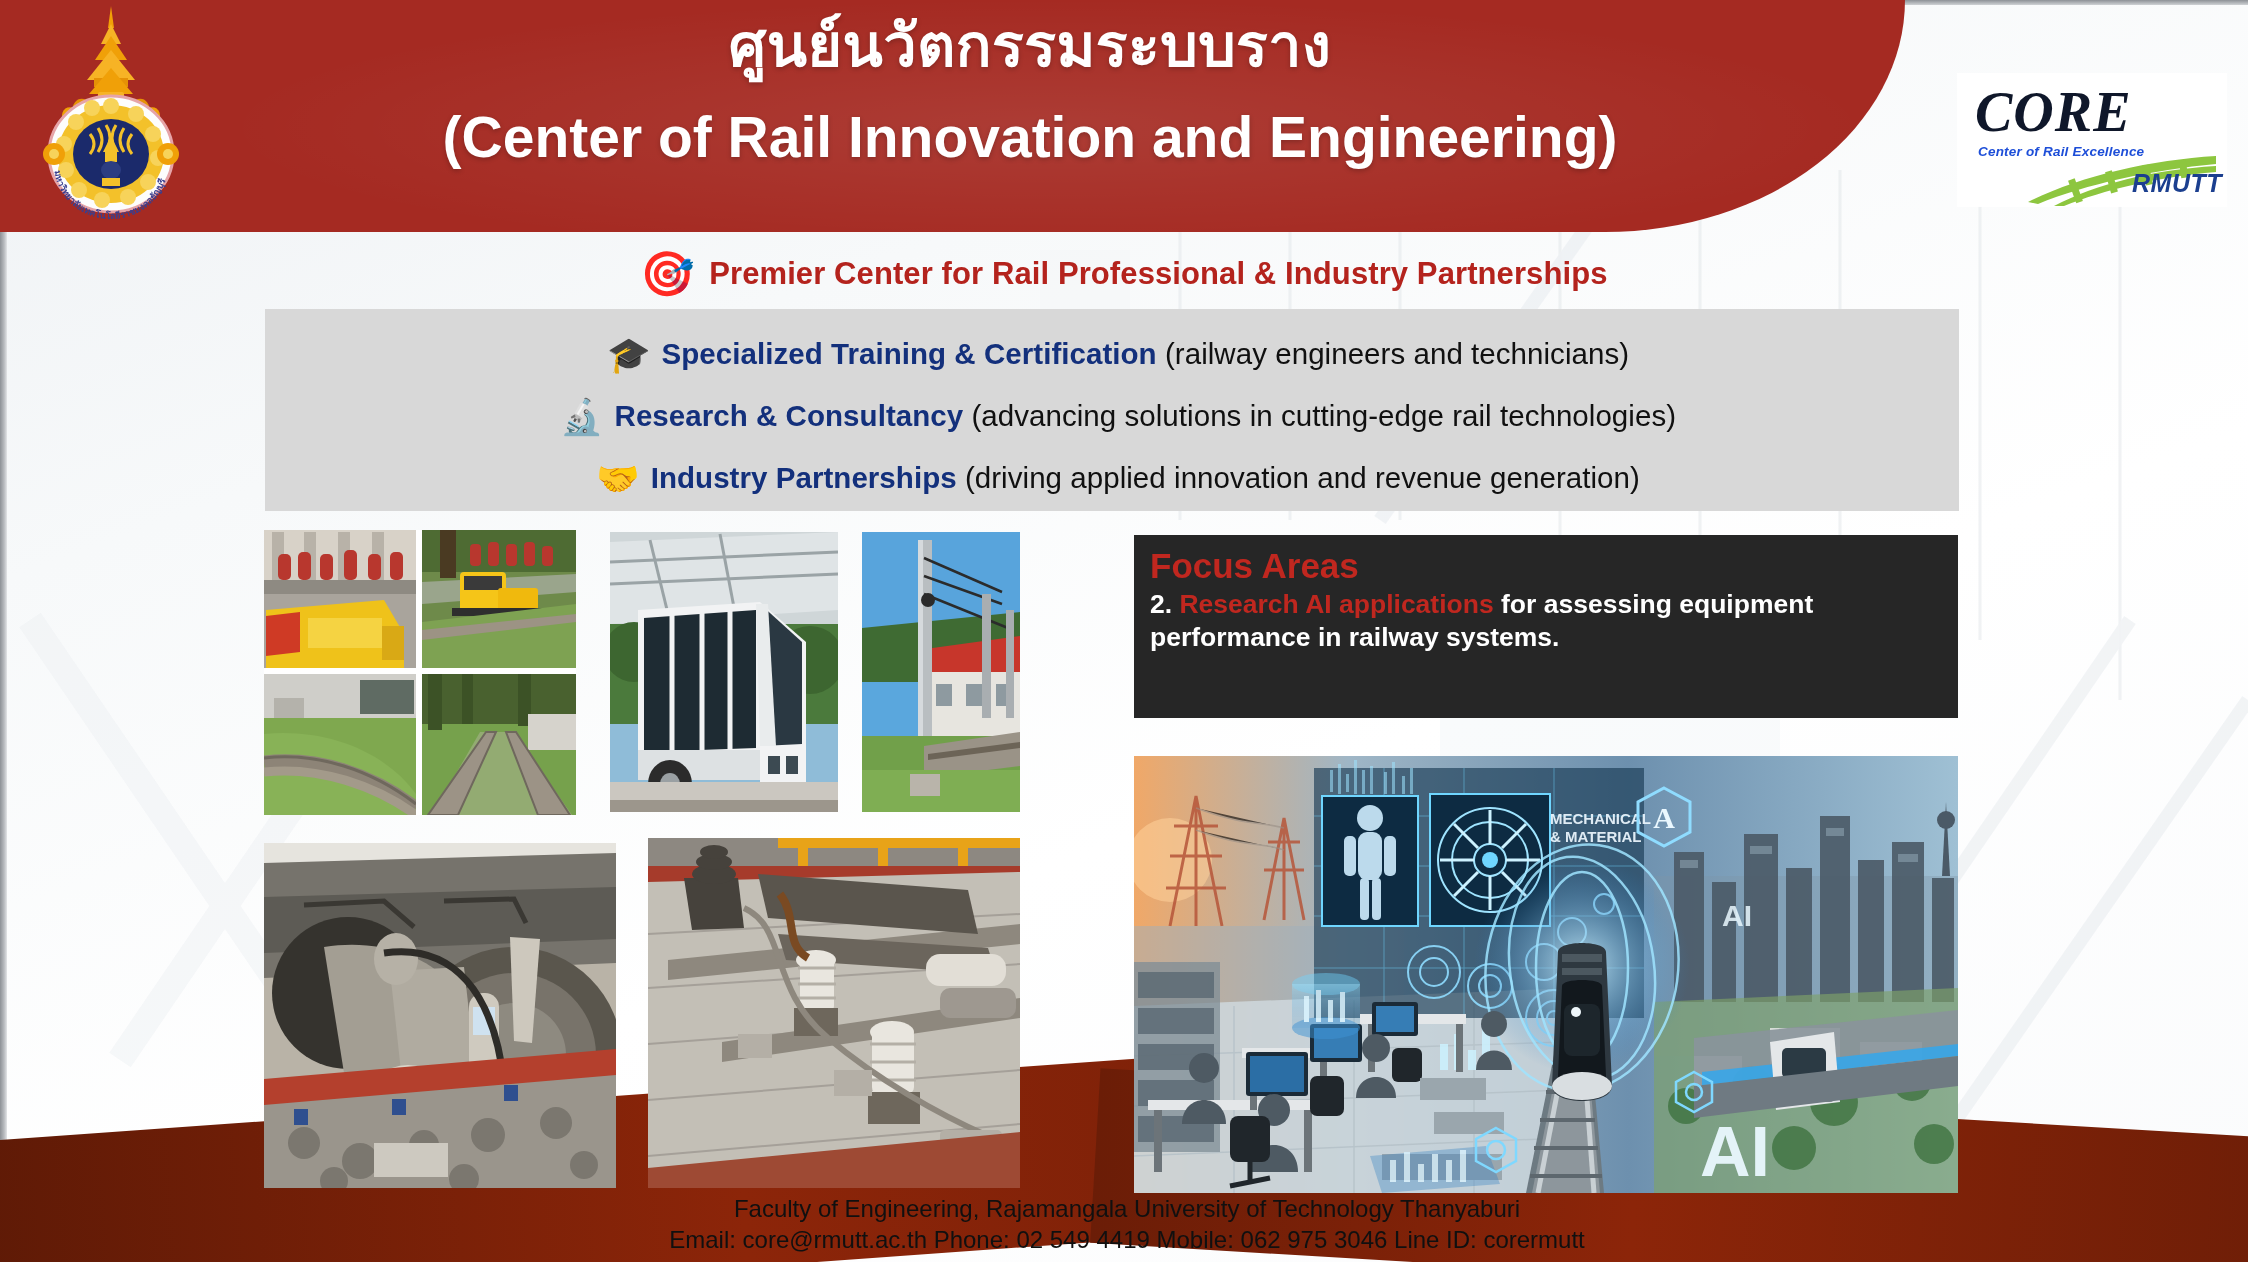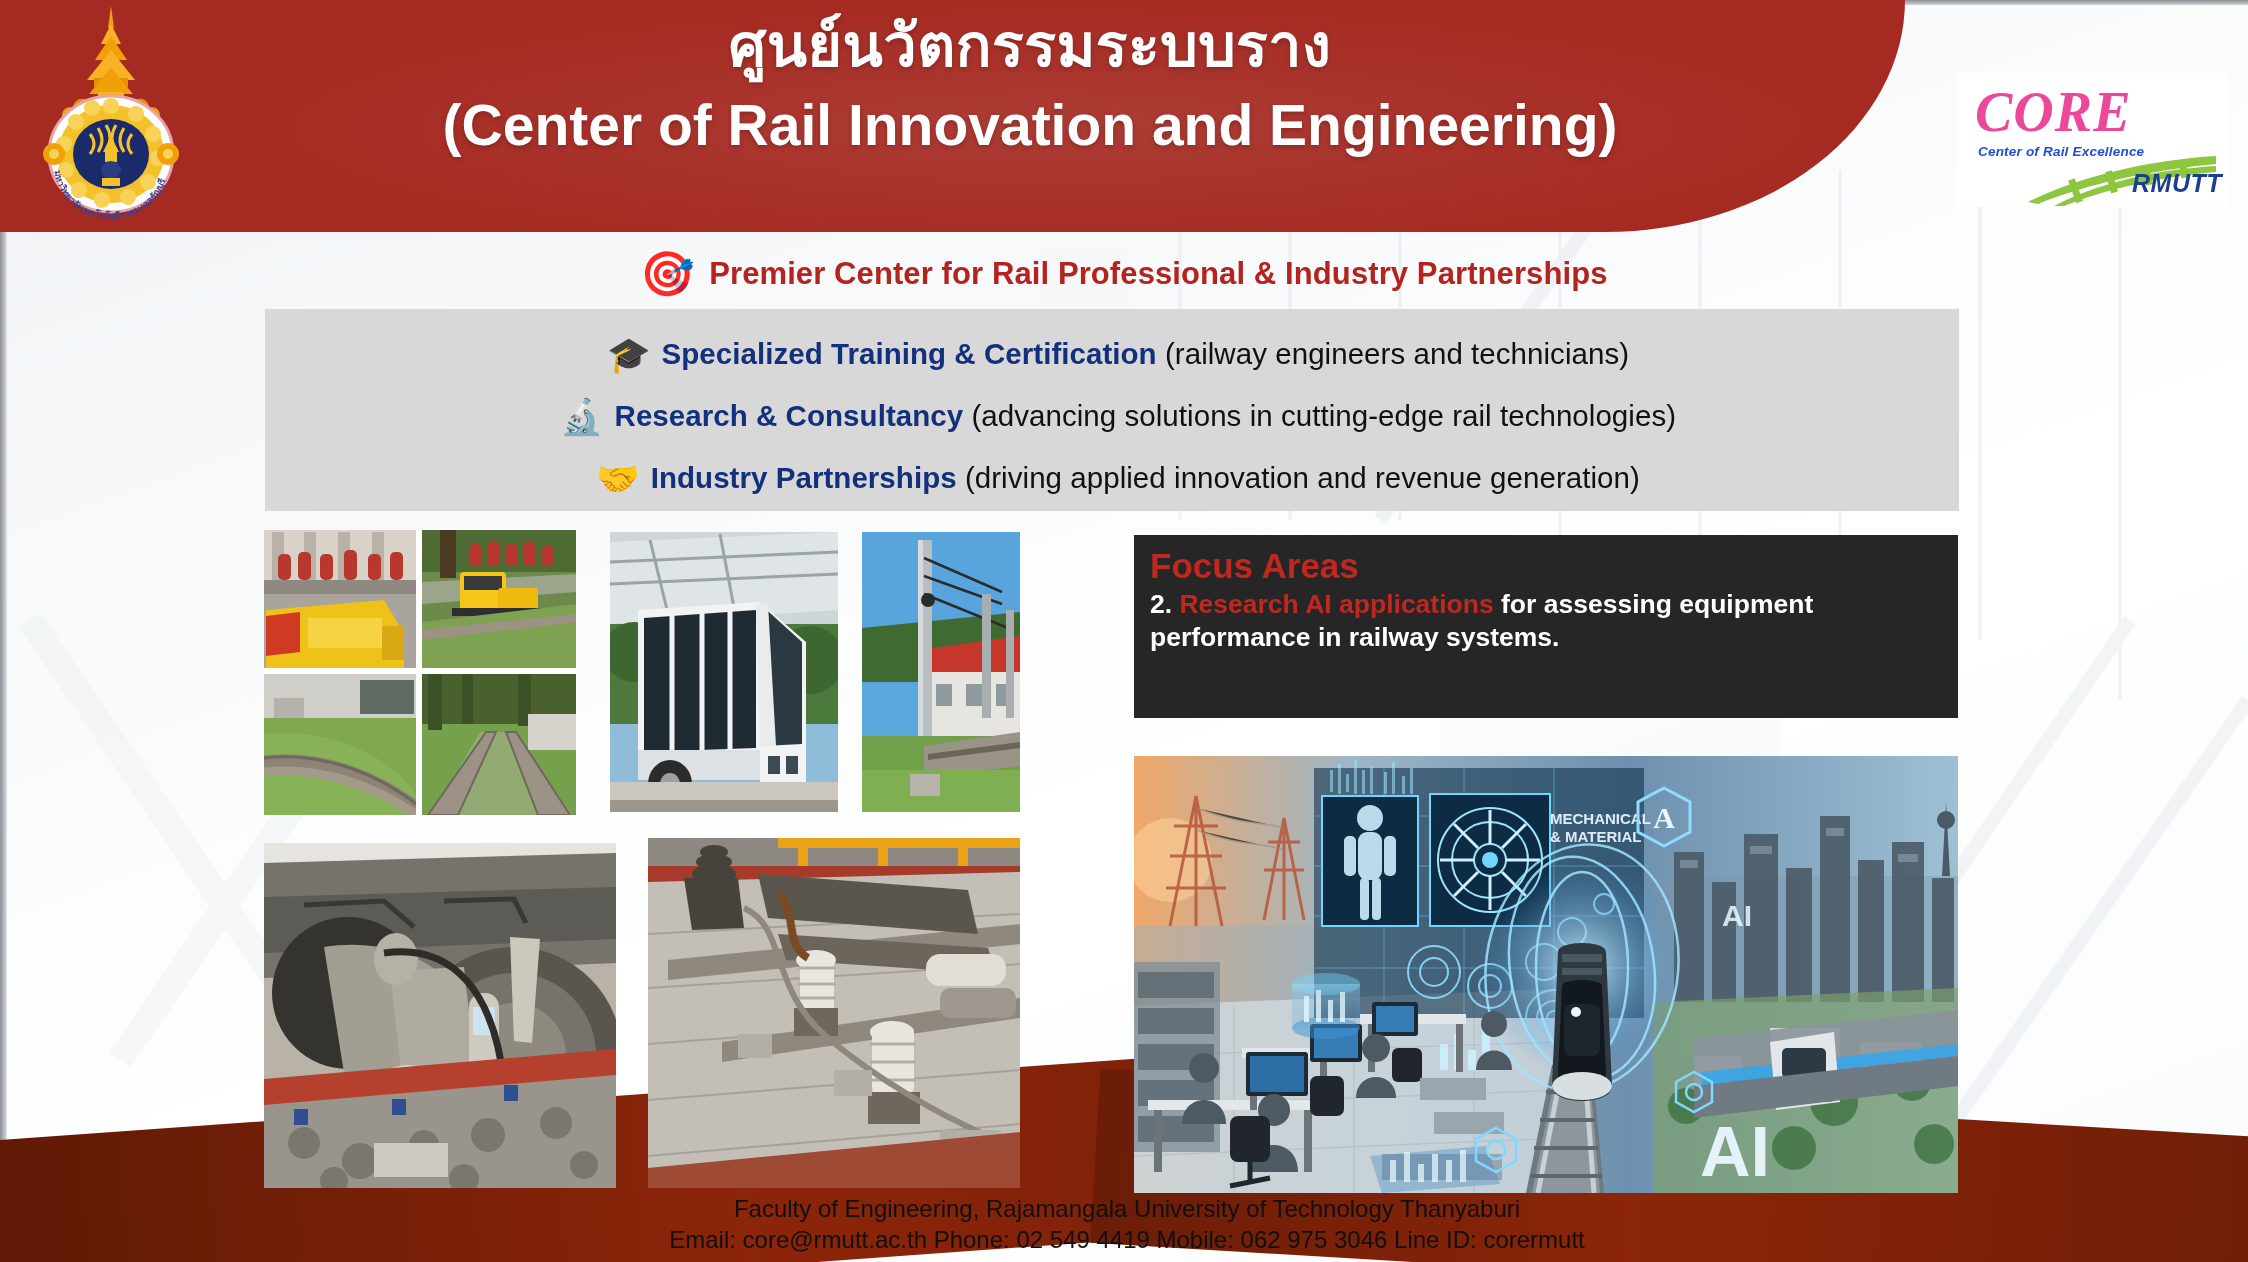--- a/index.html
+++ b/index.html
@@ -56,36 +56,36 @@
     position: absolute; left: 250px; top: 12px; width: 1560px;
     text-align: center; z-index: 6;
   }
   .title-th {
     color: #ffffff; font-size: 59px; font-weight: 700;
     letter-spacing: .5px; line-height: 1.18;
     text-shadow: 0 2px 5px rgba(0,0,0,.22);
   }
   .title-en {
     color: #ffffff; font-size: 57px; font-weight: 700;
-    line-height: 1.25; margin-top: 8px;
+    line-height: 1.25; margin-top: 20px;
     text-shadow: 0 2px 5px rgba(0,0,0,.22);
   }
 
   
   .core-card {
     position: absolute; left: 1958px; top: 74px;
     width: 268px; height: 132px;
     background: #ffffff; z-index: 7;
     box-shadow: 0 0 0 1px rgba(255,255,255,.9);
   }
   .core-word {
     position: absolute; left: 17px; top: 6px;
     font-family: "Liberation Serif", serif;
     font-size: 56px; font-weight: 700; font-style: italic;
-    color: #ec4899; letter-spacing: 1px;
+    color: #0f172a; letter-spacing: 1px;
   }
   .core-sub {
     position: absolute; left: 20px; top: 70px;
     font-size: 13.5px; font-weight: 700; font-style: italic;
     color: #1d4ed8; letter-spacing: .2px;
   }
   .core-rmutt {
     position: absolute; right: 4px; bottom: 8px;
     font-size: 25px; font-weight: 700; font-style: italic;
     color: #1b3f8f; letter-spacing: .5px;

